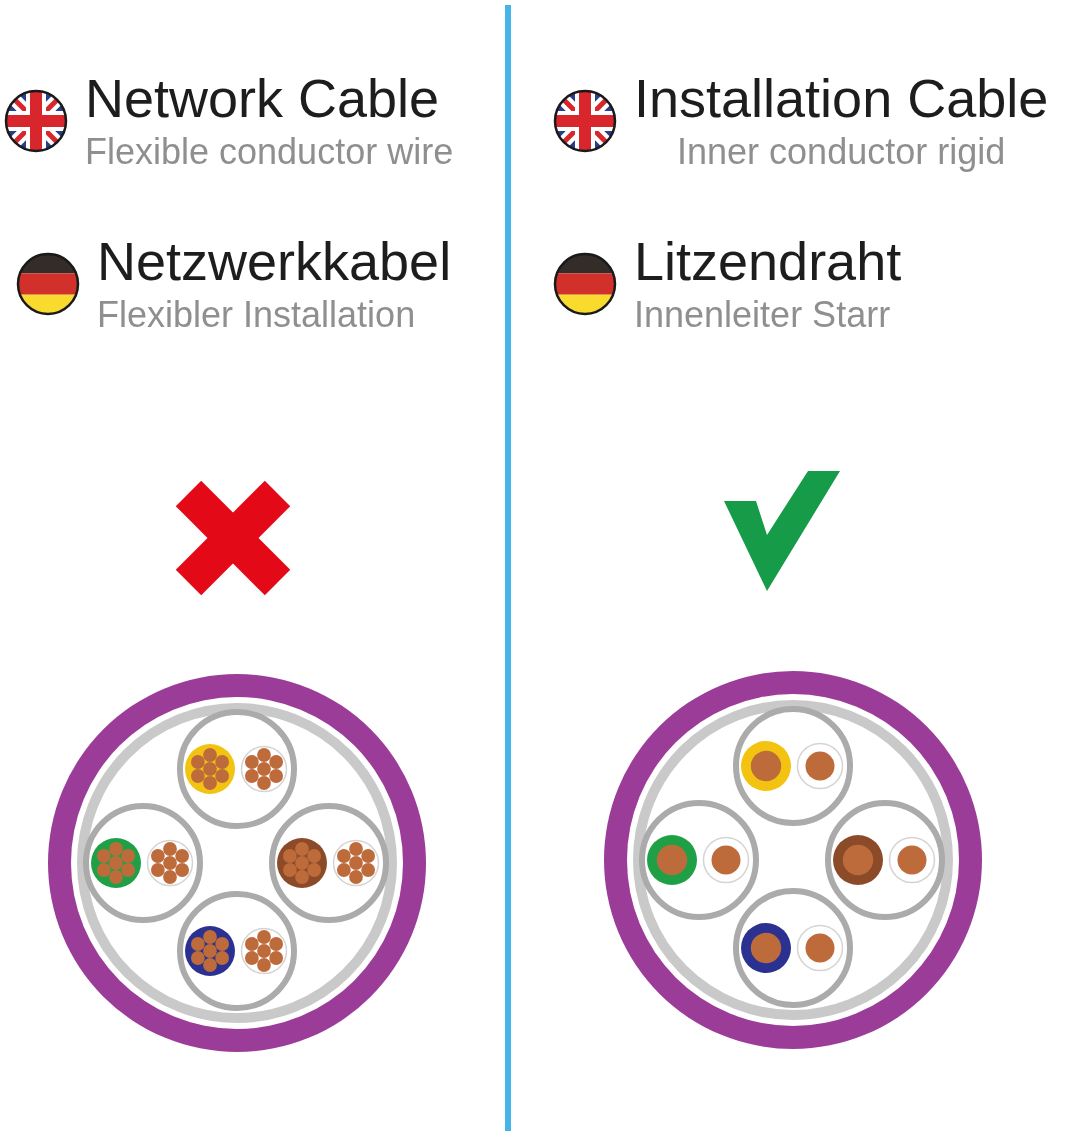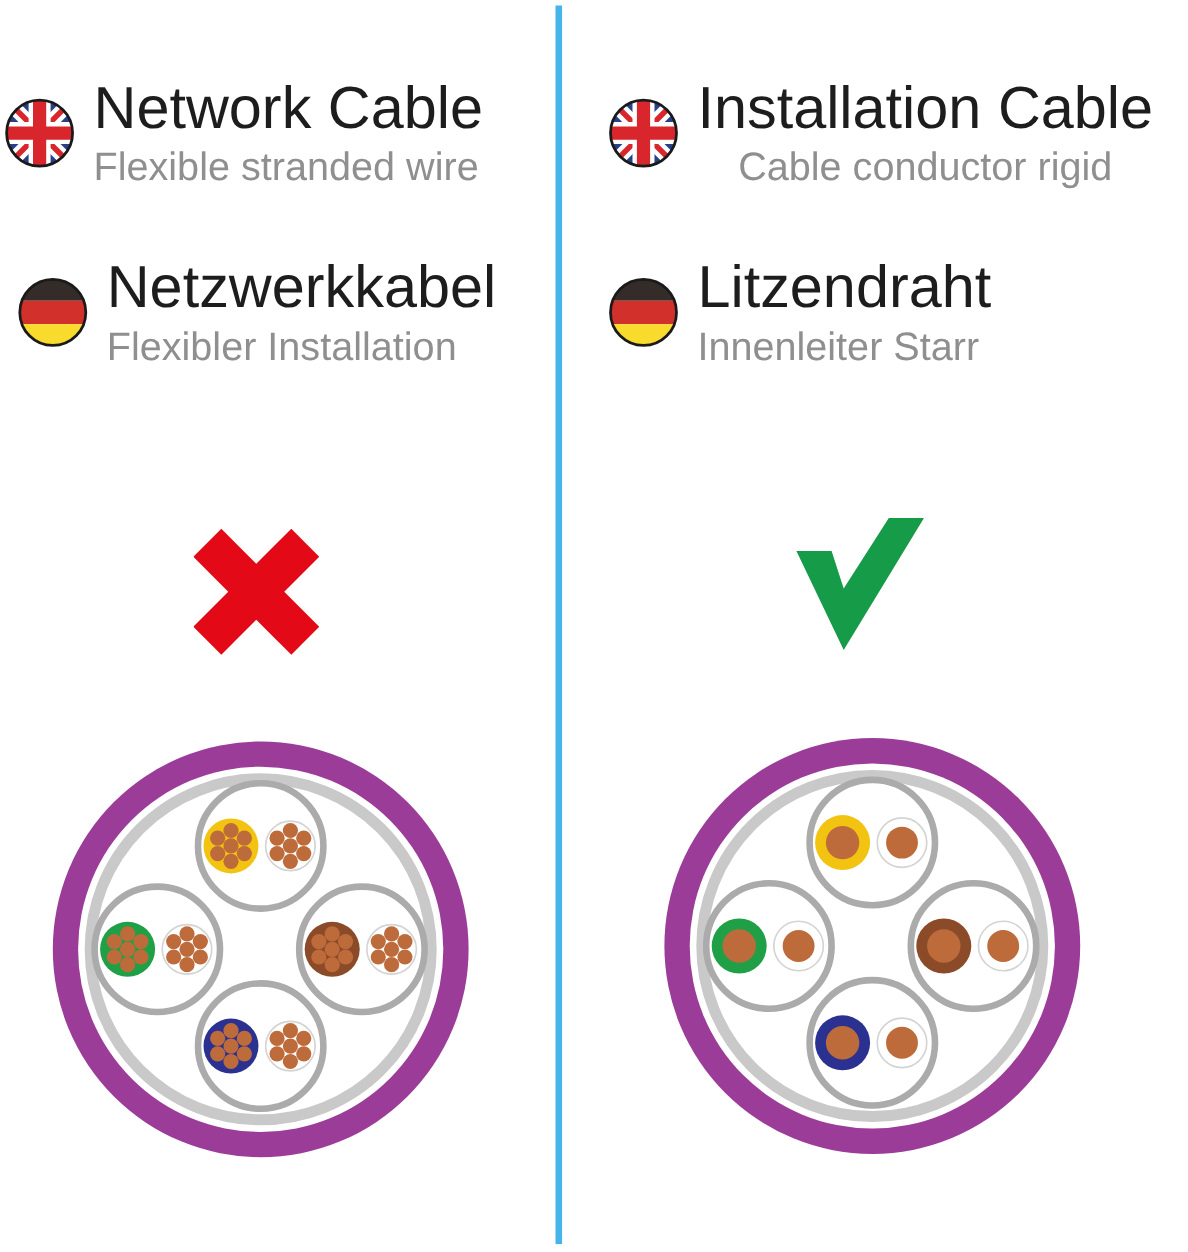--- a/index.html
+++ b/index.html
@@ -49,21 +49,21 @@
           <path d="M0,0 L64,64 M64,0 L0,64" stroke="#FFFFFF" stroke-width="13" fill="none"></path>
           <path d="M0,0 L64,64 M64,0 L0,64" stroke="#D8262C" stroke-width="5" fill="none"></path>
           <path d="M32,0 V64 M0,32 H64" stroke="#FFFFFF" stroke-width="20" fill="none"></path>
           <path d="M32,0 V64 M0,32 H64" stroke="#D8262C" stroke-width="12" fill="none"></path>
         </g>
         <circle cx="32" cy="32" r="30" fill="none" stroke="#1A1A1A" stroke-width="2.5"></circle>
       </svg>
     </span>
     <div>
       <div class="title">Network Cable</div>
-      <div class="subtitle">Flexible stranded wire</div>
+      <div class="subtitle">Flexible conductor wire</div>
     </div>
   </div>
 
   <div class="lang-row row-de-left">
     <span class="flag">
       <svg viewBox="0 0 64 64">
         <g clip-path="url(#flag-clip)">
           <rect x="0" y="0" width="64" height="21.4" fill="#332C29"></rect>
           <rect x="0" y="21.4" width="64" height="21.3" fill="#D2312B"></rect>
           <rect x="0" y="42.7" width="64" height="21.3" fill="#F8DB2D"></rect>
@@ -178,21 +178,21 @@
           <path d="M0,0 L64,64 M64,0 L0,64" stroke="#FFFFFF" stroke-width="13" fill="none"></path>
           <path d="M0,0 L64,64 M64,0 L0,64" stroke="#D8262C" stroke-width="5" fill="none"></path>
           <path d="M32,0 V64 M0,32 H64" stroke="#FFFFFF" stroke-width="20" fill="none"></path>
           <path d="M32,0 V64 M0,32 H64" stroke="#D8262C" stroke-width="12" fill="none"></path>
         </g>
         <circle cx="32" cy="32" r="30" fill="none" stroke="#1A1A1A" stroke-width="2.5"></circle>
       </svg>
     </span>
     <div>
       <div class="title">Installation Cable</div>
-      <div class="subtitle">Cable conductor rigid</div>
+      <div class="subtitle">Inner conductor rigid</div>
     </div>
   </div>
 
   <div class="lang-row row-de-right">
     <span class="flag">
       <svg viewBox="0 0 64 64">
         <g clip-path="url(#flag-clip)">
           <rect x="0" y="0" width="64" height="21.4" fill="#332C29"></rect>
           <rect x="0" y="21.4" width="64" height="21.3" fill="#D2312B"></rect>
           <rect x="0" y="42.7" width="64" height="21.3" fill="#F8DB2D"></rect>

